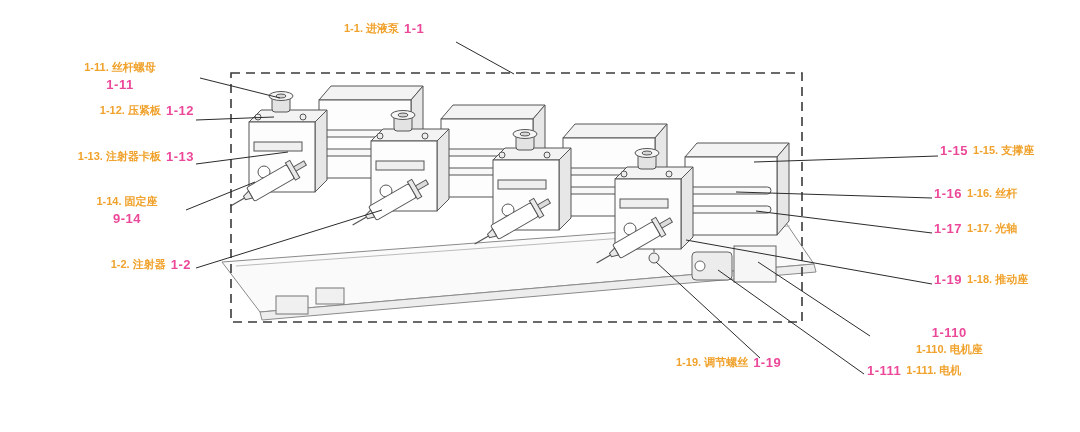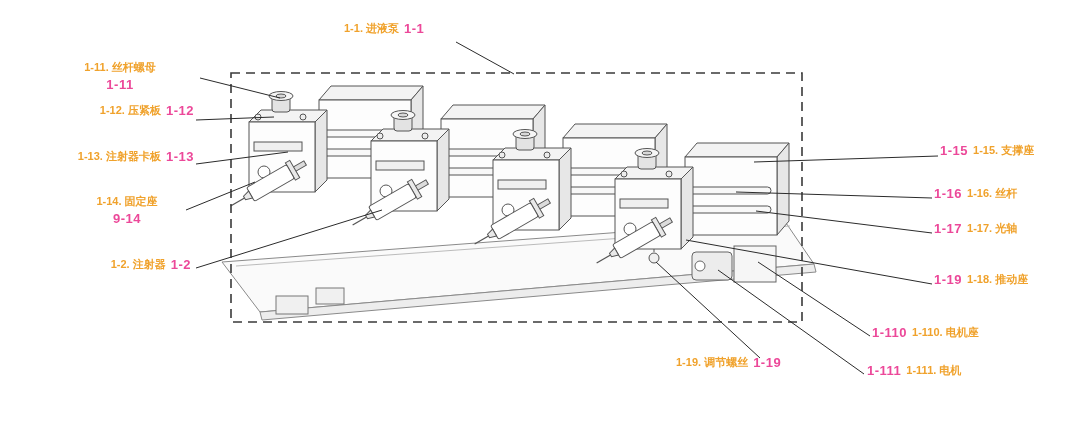--- a/index.html
+++ b/index.html
@@ -147,21 +147,21 @@
   <div class="callout" style="left:910px; top:222px;">
     <span class="c-num">1-17</span>
     <span class="c-text">1-17. 光轴</span>
   </div>
 
   <div class="callout" style="left:910px; top:273px;">
     <span class="c-num">1-19</span>
     <span class="c-text">1-18. 推动座</span>
   </div>
 
-  <div class="callout" style="left:848px; top:326px;">
+  <div class="callout" style="left:892px; top:326px;flex-direction:column;">
     <span class="c-num">1-110</span>
     <span class="c-text">1-110. 电机座</span>
   </div>
 
   <div class="callout" style="left:843px; top:364px;">
     <span class="c-num">1-111</span>
     <span class="c-text">1-111. 电机</span>
   </div>
 
   <div class="callout" style="left:652px; top:356px;">

